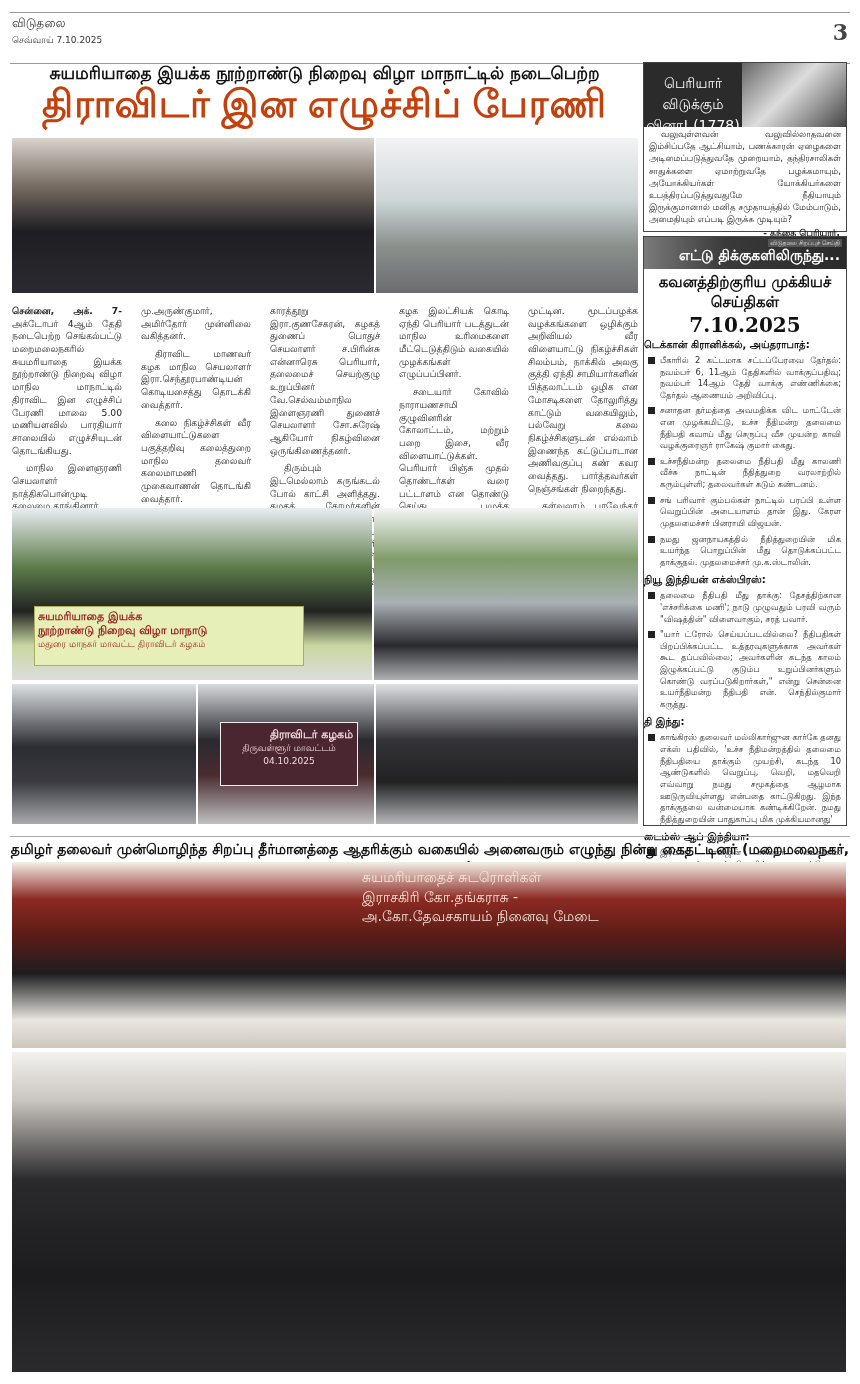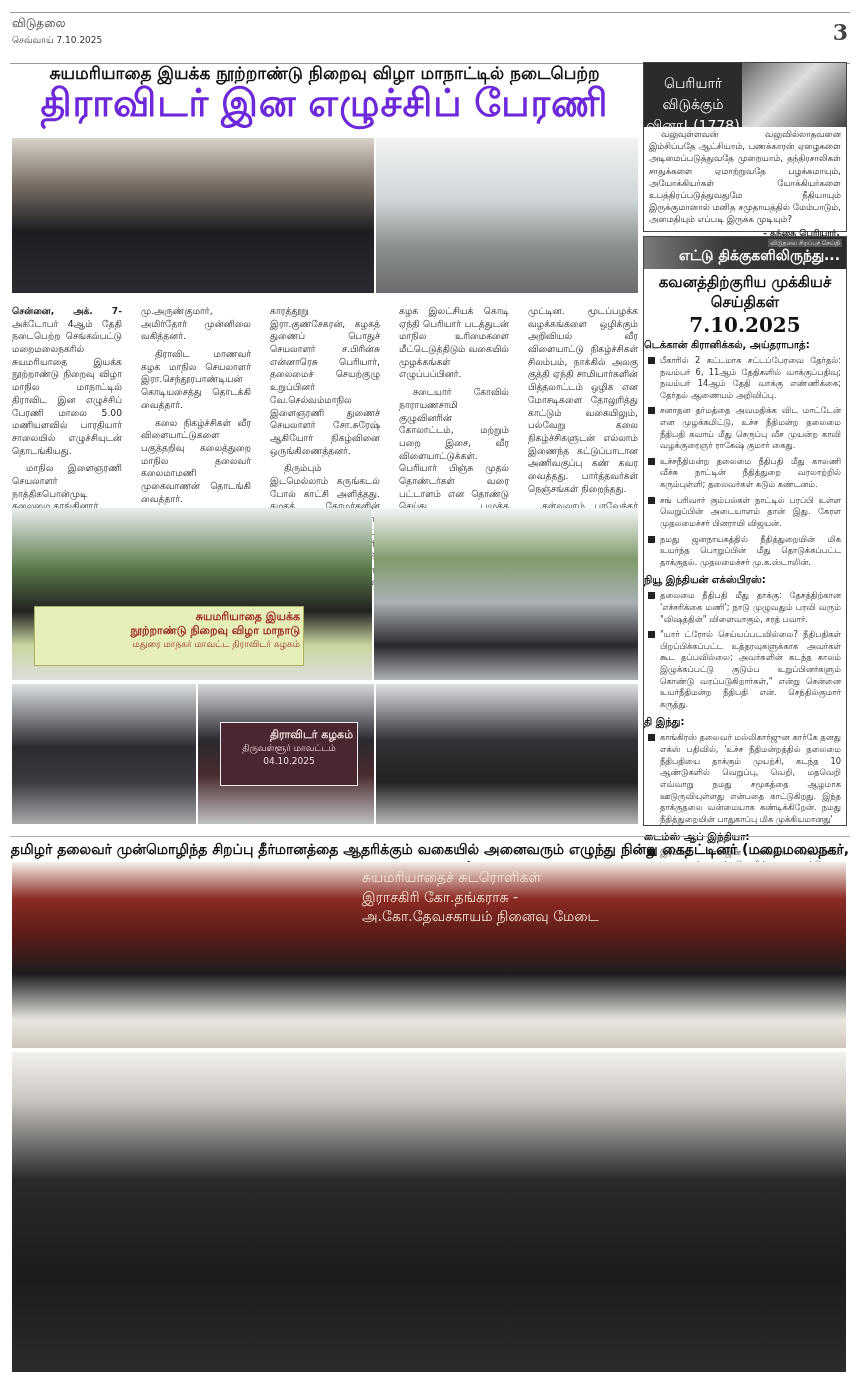--- a/index.html
+++ b/index.html
@@ -2,32 +2,32 @@
 <html><head>
 <meta charset="utf-8">
 <style>
   *{box-sizing:border-box;margin:0;padding:0;}
   body{width:860px;height:1384px;background:#fff;font-family:"DejaVu Sans",sans-serif;color:#222;position:relative;overflow:hidden;}
   .hdr{position:absolute;left:10px;right:10px;top:12px;height:52px;border-top:1px solid #999;border-bottom:1px solid #999;}
   .hdr .paper{position:absolute;left:2px;top:3px;font-size:12px;color:#333;}
   .hdr .date{position:absolute;left:2px;top:22px;font-size:9px;color:#333;}
   .hdr .pg{position:absolute;right:2px;top:6px;font-family:"DejaVu Serif",serif;font-weight:bold;font-size:22px;color:#444;}
   .kicker{position:absolute;left:12px;width:625px;top:63px;text-align:center;font-weight:bold;font-size:17px;color:#111;}
-  .headline{position:absolute;left:12px;width:625px;top:82px;text-align:center;font-family:Liberation Sans, sans-serif;font-weight:bold;font-size:38px;color:#6d28d9;letter-spacing:1px;}
+  .headline{position:absolute;left:12px;width:625px;top:82px;text-align:center;font-family:Liberation Serif, serif;font-weight:bold;font-size:38px;color:#c2410c;letter-spacing:1px;}
   .photo{position:absolute;overflow:hidden;}
   .ph-march1{left:12px;top:138px;width:362px;height:155px;background:linear-gradient(180deg,#d9d4cc 0%,#7a6f66 30%,#1e1e22 60%,#2a2a30 100%);}
   .ph-march2{left:376px;top:138px;width:262px;height:155px;background:linear-gradient(180deg,#f2f3f4 0%,#cfd6d8 40%,#8a8f8c 70%,#6b6c70 100%);}
   .ph-march3{left:12px;top:508px;width:360px;height:172px;background:linear-gradient(180deg,#e9eef0 0%,#5b7a4a 35%,#222 60%,#c8d7a0 80%,#ddd 100%);}
   .ph-march4{left:374px;top:508px;width:264px;height:172px;background:linear-gradient(180deg,#f4f6f6 0%,#7f9b6a 30%,#aab0b4 55%,#2a2a2e 80%,#aeb2b4 100%);}
   .ph-march5{left:12px;top:684px;width:184px;height:140px;background:linear-gradient(180deg,#dde1e3 0%,#2c2c33 45%,#3a3a40 70%,#a9aaac 100%);}
   .ph-march6{left:198px;top:684px;width:176px;height:140px;background:linear-gradient(180deg,#d7dadc 0%,#2a2a30 40%,#4a2b2e 65%,#bfc0c2 100%);}
   .ph-march7{left:376px;top:684px;width:262px;height:140px;background:linear-gradient(180deg,#dfe2e4 0%,#333338 40%,#222 70%,#b5b7b9 100%);}
   .ph-stage{left:12px;top:862px;width:834px;height:186px;background:linear-gradient(180deg,#f4efe9 0%,#8b2a22 20%,#5a1c18 40%,#1d1d1f 60%,#e9e6e0 85%,#cfc7bd 100%);}
   .ph-hall{left:12px;top:1052px;width:834px;height:320px;background:linear-gradient(180deg,#f3f1ee 0%,#cac6c0 15%,#2a2a2c 40%,#1c1c1e 70%,#2b2b2d 100%);}
-  .banner{position:absolute;background:#e6efb8;border:1px solid #aab060;color:#9b1f1f;font-size:9px;text-align:right;padding:3px;line-height:1.3;}
+  .banner{position:absolute;background:#e6efb8;border:1px solid #aab060;color:#9b1f1f;font-size:9px;text-align:left;padding:3px;line-height:1.3;}
   .banner2{position:absolute;background:#4a2630;border:1px solid #eee;color:#f1dada;font-size:9px;text-align:center;padding:4px;line-height:1.4;}
   .stage-text{position:absolute;left:350px;top:6px;width:260px;color:#f6e4d6;font-size:14px;line-height:1.4;}
   .cols{position:absolute;left:12px;top:305px;width:626px;height:206px;display:flex;gap:19px;}
   .col{flex:1;font-size:9.2px;line-height:1.38;color:#222;text-align:justify;}
   .col p{margin-bottom:5px;text-indent:14px;}
   .col p.first{text-indent:0;}
   .col .dl{font-weight:bold;}
   .caption{position:absolute;left:10px;right:10px;top:836px;border-top:1px solid #aaa;padding-top:4px;text-align:center;font-weight:bold;font-size:14px;color:#111;}
   .periyar{position:absolute;left:643px;top:62px;width:204px;height:170px;border:1px solid #444;}
   .periyar .top{height:64px;background:#2b2b2b;display:flex;}

